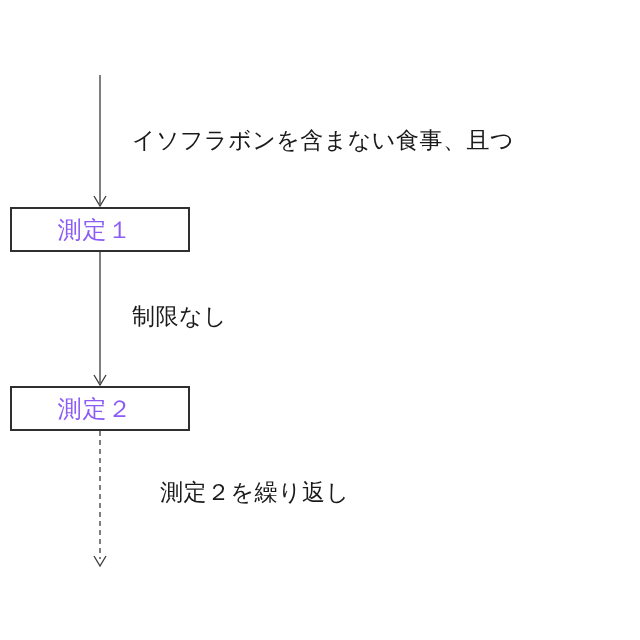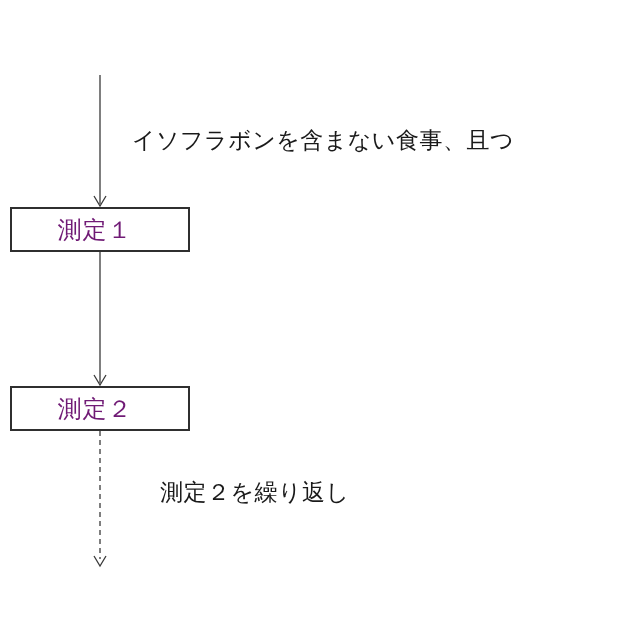--- a/index.html
+++ b/index.html
@@ -30,21 +30,21 @@
     height: 45px;
     box-sizing: border-box;
     border: 2px solid #2f2f2f;
     background: #ffffff;
     display: flex;
     align-items: center;
     justify-content: center;
     padding-right: 10px;
     font-size: 24px;
     letter-spacing: 1px;
-    color: #701a75;
+    color: #8b5cf6;
     z-index: 2;
   }
   .flow-box.box1 { top: 207px; }
   .flow-box.box2 { top: 386px; }
   .annotation {
     position: absolute;
     font-size: 23px;
     line-height: 28px;
     letter-spacing: 0.5px;
     color: #1a1a1a;
@@ -79,20 +79,23 @@
   </svg>
 
   <div class="annotation ann-1">
     <span>イソフラボンを含まない食事、且つ</span>
   </div>
 
   <div class="flow-box box1">
     <span>測定１</span>
   </div>
 
+  <div class="annotation ann-2">
+    <span>制限なし</span>
+  </div>
 
   <div class="flow-box box2">
     <span>測定２</span>
   </div>
 
   <div class="annotation ann-3">
     <span>測定２を繰り返し</span>
   </div>
 
 </div>

